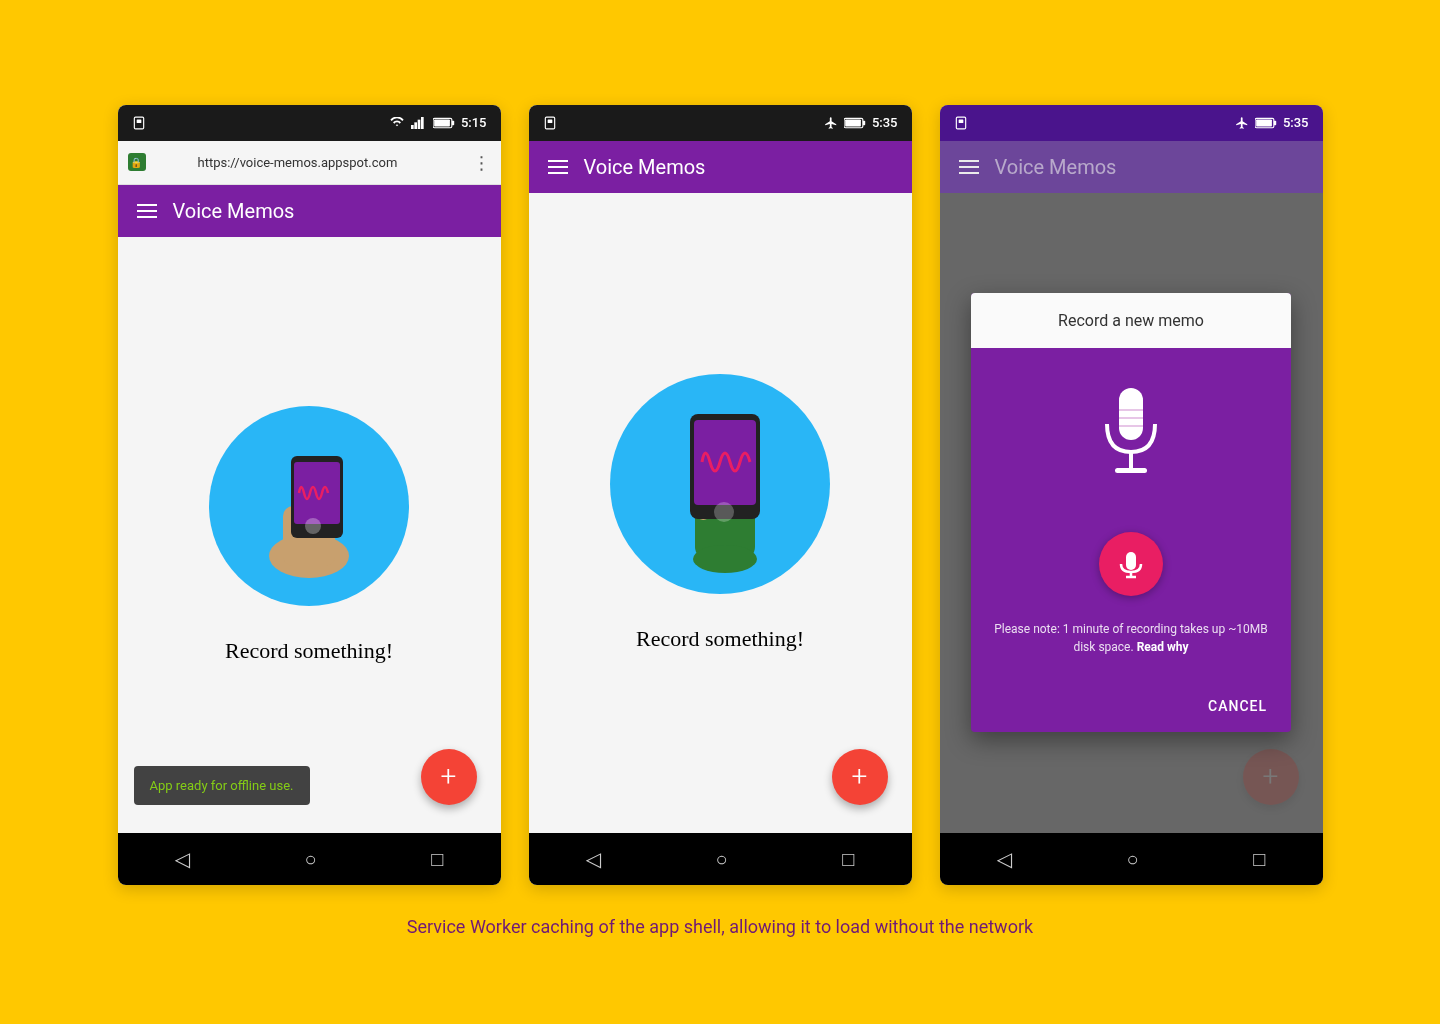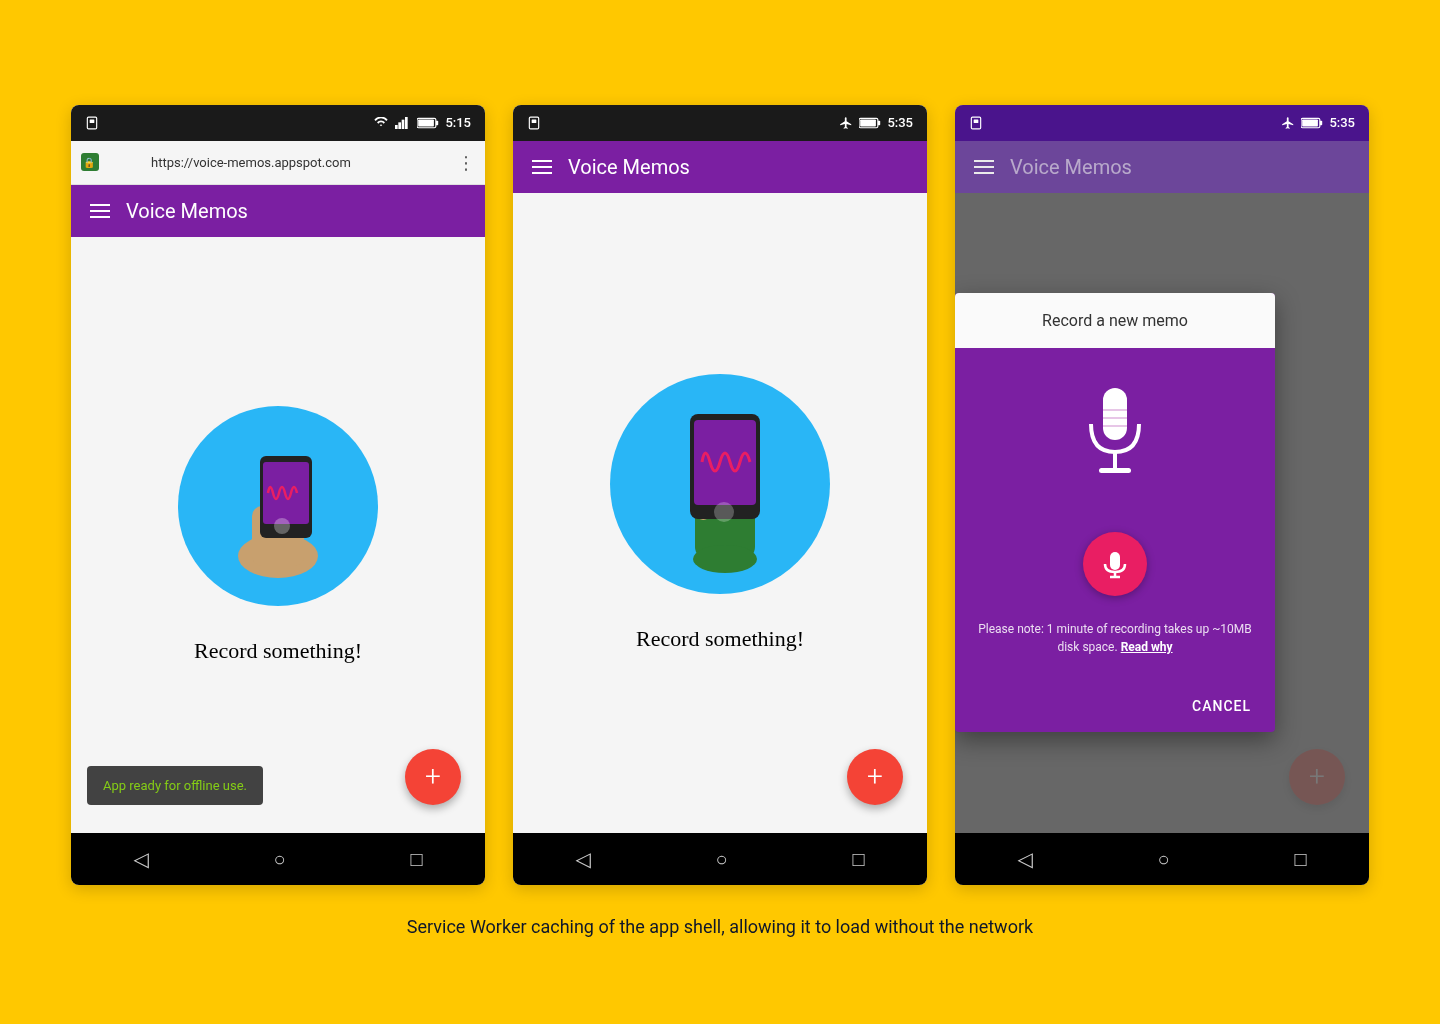--- a/index.html
+++ b/index.html
@@ -14,21 +14,21 @@
       justify-content: center;
       overflow: hidden;
     }
     .phones-container {
       display: flex;
       gap: 28px;
       align-items: flex-start;
       margin-top: 20px;
     }
     .phone {
-      width: 414px;
+      width: 383px;
       height: 780px;
       background: #fff;
       border-radius: 8px;
       overflow: hidden;
       display: flex;
       flex-direction: column;
       box-shadow: 0 4px 16px rgba(0,0,0,0.18);
       position: relative;
     }
     
@@ -194,21 +194,21 @@
       cursor: pointer;
     }
     
     .dialog-overlay {
       position: absolute;
       top: 0; left: 0; right: 0; bottom: 0;
       background: rgba(80,80,80,0.7);
       z-index: 20;
       display: flex;
       align-items: center;
-      justify-content: flex-start;
+      justify-content: center;
     }
     .dialog-box {
       background: #7B1FA2;
       width: 320px;
       border-radius: 4px;
       overflow: hidden;
       box-shadow: 0 8px 24px rgba(0,0,0,0.4);
     }
     .dialog-title {
       background: #fafafa;
@@ -244,41 +244,40 @@
     .dialog-note {
       color: rgba(255,255,255,0.85);
       font-size: 12px;
       text-align: center;
       line-height: 1.5;
       margin-bottom: 12px;
     }
     .dialog-note a {
       color: #fff;
       font-weight: bold;
-      text-decoration: underline;
     }
     .dialog-actions {
       display: flex;
       justify-content: flex-end;
       padding: 4px 8px 8px;
     }
     .dialog-cancel {
       color: #fff;
       font-size: 14px;
       font-weight: 500;
       letter-spacing: 1px;
       padding: 10px 16px;
       cursor: pointer;
       text-transform: uppercase;
     }
     
     .caption {
       margin-top: 28px;
       font-size: 18px;
-      color: #0f172a;
+      color: #701a75;
       text-align: center;
       max-width: 900px;
       font-weight: 400;
       line-height: 1.5;
     }
   </style>
 </head>
 <body>
 
 <div class="phones-container">

